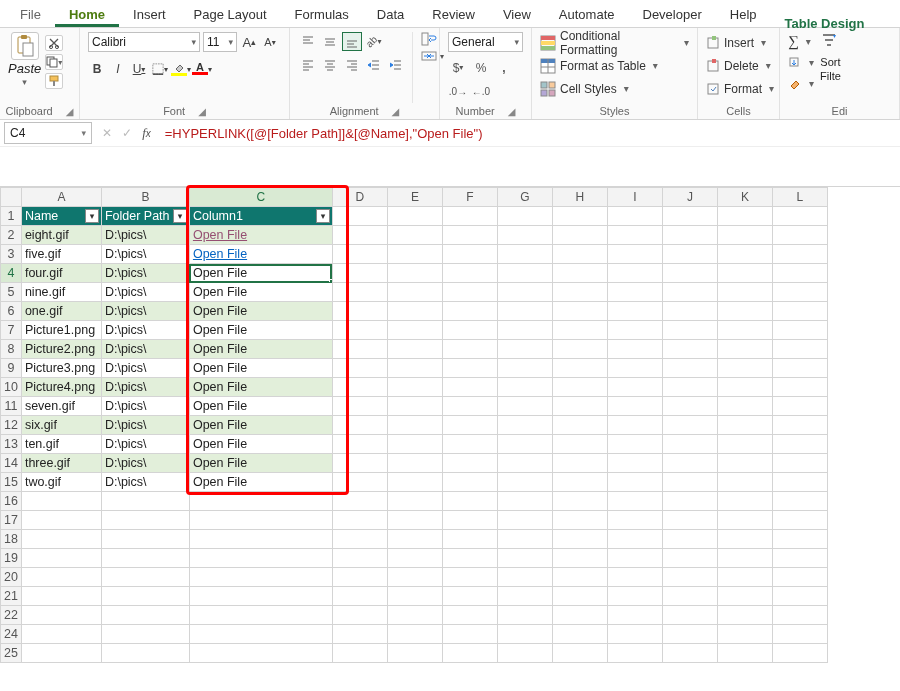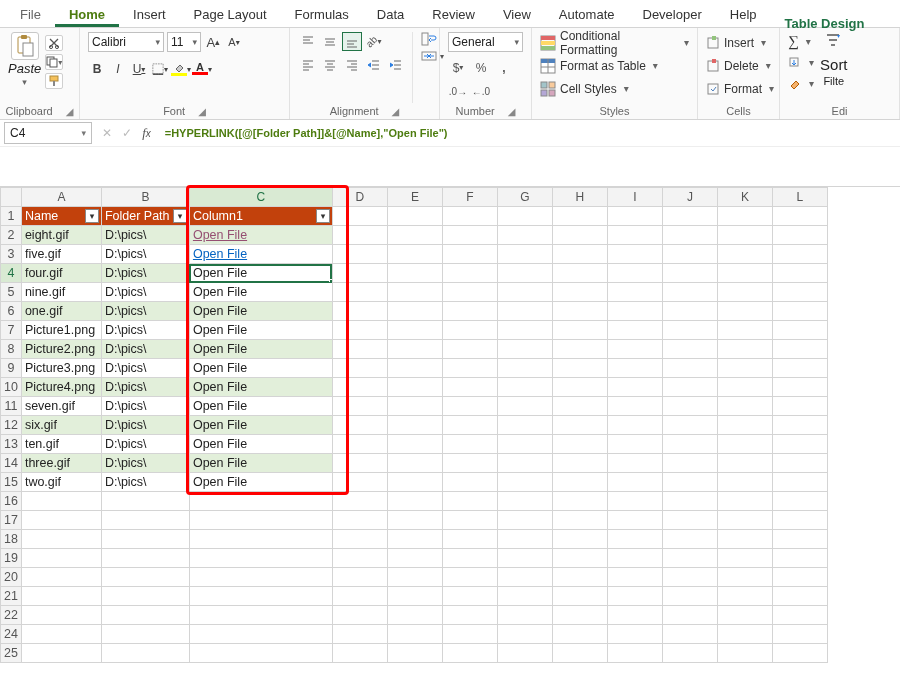--- a/index.html
+++ b/index.html
@@ -26,21 +26,21 @@
   .clip-paste .ic { width:28px; height:28px; border:1px solid #c8c8c8; border-radius:3px; background:#fff; display:flex; align-items:center; justify-content:center; }
   .clip-paste .tx { font-size:13px;font-style:italic; }
   .clip-side { display:flex; flex-direction:column; gap:3px; padding-top:3px; }
   .smic { width:18px; height:16px; border:1px solid #d0d0d0; border-radius:2px; background:#fff; display:flex; align-items:center; justify-content:center; font-size:11px; color:#555; }
 
   
   .fontg { width: 210px; }
   .font-row1 { display:flex; gap:3px; align-items:center; }
   .sel { border:1px solid #c0c0c0; background:#fff; font-size:12px; height:20px; padding:1px 3px; display:flex; align-items:center; justify-content:space-between; gap:4px;}
   .sel .caret { font-size:9px; color:#666; }
-  .fname { width:76px; }
+  .fname { width:112px; }
   .fsize { width:34px; }
   .abtn { width:18px; height:20px; display:flex; align-items:center; justify-content:center; border:1px solid transparent; color:#444;}
   .font-row2 { display:flex; gap:3px; align-items:center; padding-top:5px;}
   .b { font-weight:bold; }
   .i { font-style:italic; }
   .u { text-decoration:underline; }
   .colorbar { width:16px; height:3px; display:inline-block; }
   .stack { display:flex; flex-direction:column; align-items:center; line-height:9px;}
 
   
@@ -73,35 +73,35 @@
   .edg { flex:1; }
   .ed-col { display:flex; flex-direction:column; gap:2px;}
 
   
   .fbar-wrap { border-bottom:1px solid #d4d4d4; }
   .fbar { display:flex; align-items:stretch; height:26px; }
   .namebox { width:88px; border:1px solid #c0c0c0; margin:2px 0 2px 4px; display:flex; align-items:center; justify-content:space-between; padding:0 5px; background:#fff; font-size:12px;}
   .namebox .caret { font-size:9px; color:#777;}
   .fx-btns { display:flex; align-items:center; gap:10px; padding:0 10px; color:#888; font-size:12px;}
   .fx { font-style:italic; font-family:'Times New Roman', serif; font-size:13px; color:#555;}
-  .fcontent { flex:1; display:flex; align-items:center; padding-left:4px; font-size:11px; color:#4d7c0f;font-weight:bold;}
+  .fcontent { flex:1; display:flex; align-items:center; padding-left:4px; font-size:13px; color:#b91c1c;}
   .fbar-ext { height:40px; background:#fff; border-top:1px solid #eee;}
 
   
   .gridwrap { position:relative; }
   table.sheet { border-collapse:collapse; table-layout:fixed; }
   .sheet th, .sheet td { border:1px solid #d4d4d4; height:19px; padding:1px 3px; font-size:12.5px; text-align:left; font-weight:normal; overflow:hidden; white-space:nowrap; }
   .sheet thead th { background:#f3f3f3; text-align:center; color:#555; font-size:12px; position:relative;}
   .sheet thead th.colsel { background:#d9ead3; color:#217346;}
   .rowh { background:#f3f3f3; text-align:center !important; color:#555; width:20px; font-size:11px;}
   .rowh.rowsel { background:#d9ead3; color:#217346;}
   .corner { width:20px; background:#f3f3f3;}
 
   
-  .xhdr { background:#c2410c; color:#fff; font-weight:600; position:relative;}
+  .xhdr { background:#0f766e; color:#fff; font-weight:600; position:relative;}
   .xhdr .fbtn, .filterbtn { position:absolute; right:2px; top:2px; width:14px; height:14px; background:#fff; border:1px solid #888; font-size:9px; display:flex; align-items:center; justify-content:center; color:#333;}
   .band { background:#e2efda; }
   .hlink0 { color:#954f72; text-decoration:underline;}
   .hlink1 { color:#0563c1; text-decoration:underline;}
 
   
   .selcell { outline:2px solid #217346; outline-offset:-2px; background:#fff !important; position:relative;}
 
   
   .redbox { position:absolute; border:3px solid #ff0000; border-radius:4px; pointer-events:none; }
@@ -451,21 +451,21 @@
               <path d="M3 8 L8 3 L11 6 L6 11 Z" fill="#f6b26b" stroke="#b45f06"></path>
             </svg>
             <span class="caretr">▾</span>
           </div>
       </div>
       <div class="ed-col" style="align-items:center;">
         <svg width="20" height="22">
             <path d="M3 3 h12 M5 8 h8 M7 13 h4" stroke="#555" stroke-width="1.5"></path>
             <path d="M13 3 l3 0 l-1.5 3 z" fill="#2a7de1"></path>
           </svg>
-        <span style="font-size:15px;">Sort</span>
+        <span style="font-size:11px;">Sort</span>
         <span style="font-size:11px;">Filte</span>
       </div>
     </div>
     <div class="group-label">
         <span>Edi</span>
       </div>
   </div>
 
 </div>
 

